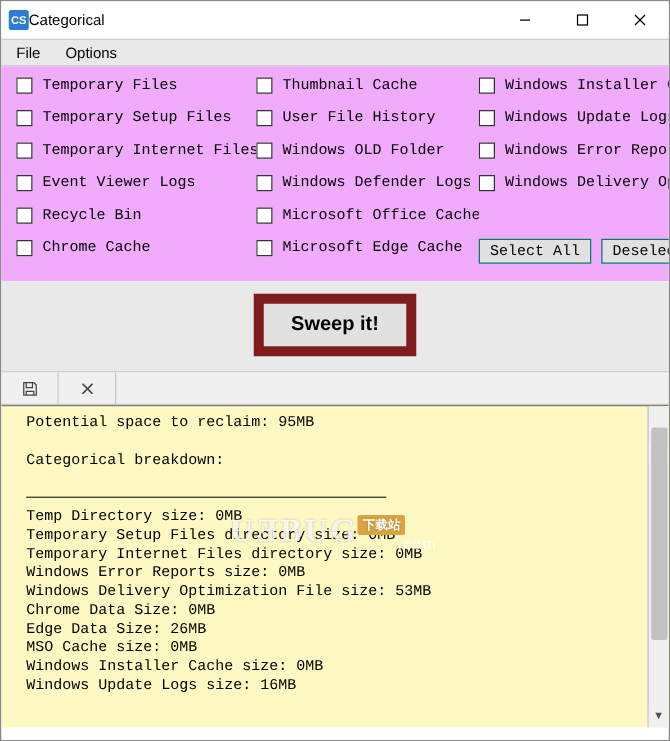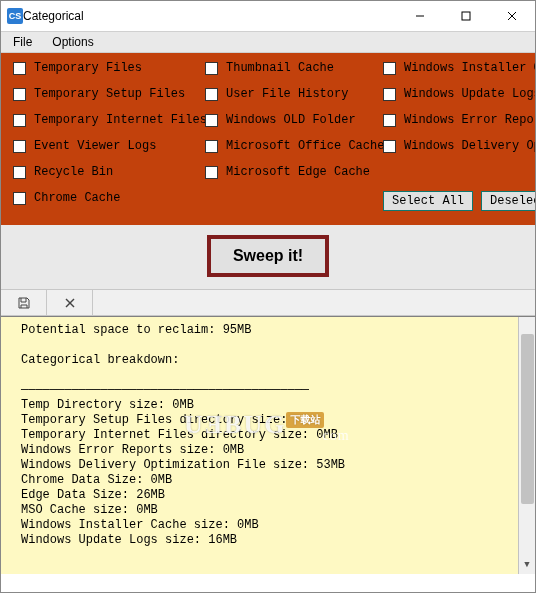--- a/index.html
+++ b/index.html
@@ -43,21 +43,21 @@
     display: flex;
     height: 22px;
     background: #e9e9e9;
     border-top: 1px solid #d0d0d0;
     border-bottom: 1px solid #d0d0d0;
     align-items: center;
     padding: 0 2px;
   }
   .menu-item { padding: 2px 10px; font-size: 12px; }
   .panel {
-    background: #c2410c;
+    background: #f0abfc;
     padding: 2px 12px 14px 12px;
   }
   .checks {
     display: flex;
     flex-direction: row;
   }
   .col { display: flex; flex-direction: column; }
   .col1 { width: 192px; }
   .col2 { width: 178px; }
   .col3 { flex: 1; }
@@ -91,21 +91,21 @@
   }
   .sweep-wrap {
     display: flex;
     justify-content: center;
     padding: 10px 0 12px 0;
     background: #e9e9e9;
     border-bottom: 1px solid #c7c7c7;
   }
   .sweep-btn {
     background: #e1e1e1;
-    border: 4px solid #7f1d1d;
+    border: 8px solid #7f1d1d;
     padding: 8px 22px;
     font-size: 16px;
     font-weight: bold;
     font-family: Arial, sans-serif;
   }
   .tabstrip {
     height: 26px;
     background: #f0f0f0;
     border-bottom: 1px solid #c7c7c7;
     display: flex;
@@ -240,20 +240,24 @@
           <span class="cb"></span>
           <span>Thumbnail Cache</span>
         </label>
       <label class="check-row">
           <span class="cb"></span>
           <span>User File History</span>
         </label>
       <label class="check-row">
           <span class="cb"></span>
           <span>Windows OLD Folder</span>
+        </label>
+      <label class="check-row">
+          <span class="cb"></span>
+          <span>Windows Defender Logs</span>
         </label>
       <label class="check-row">
           <span class="cb"></span>
           <span>Microsoft Office Cache</span>
         </label>
       <label class="check-row">
           <span class="cb"></span>
           <span>Microsoft Edge Cache</span>
         </label>
     </div>

